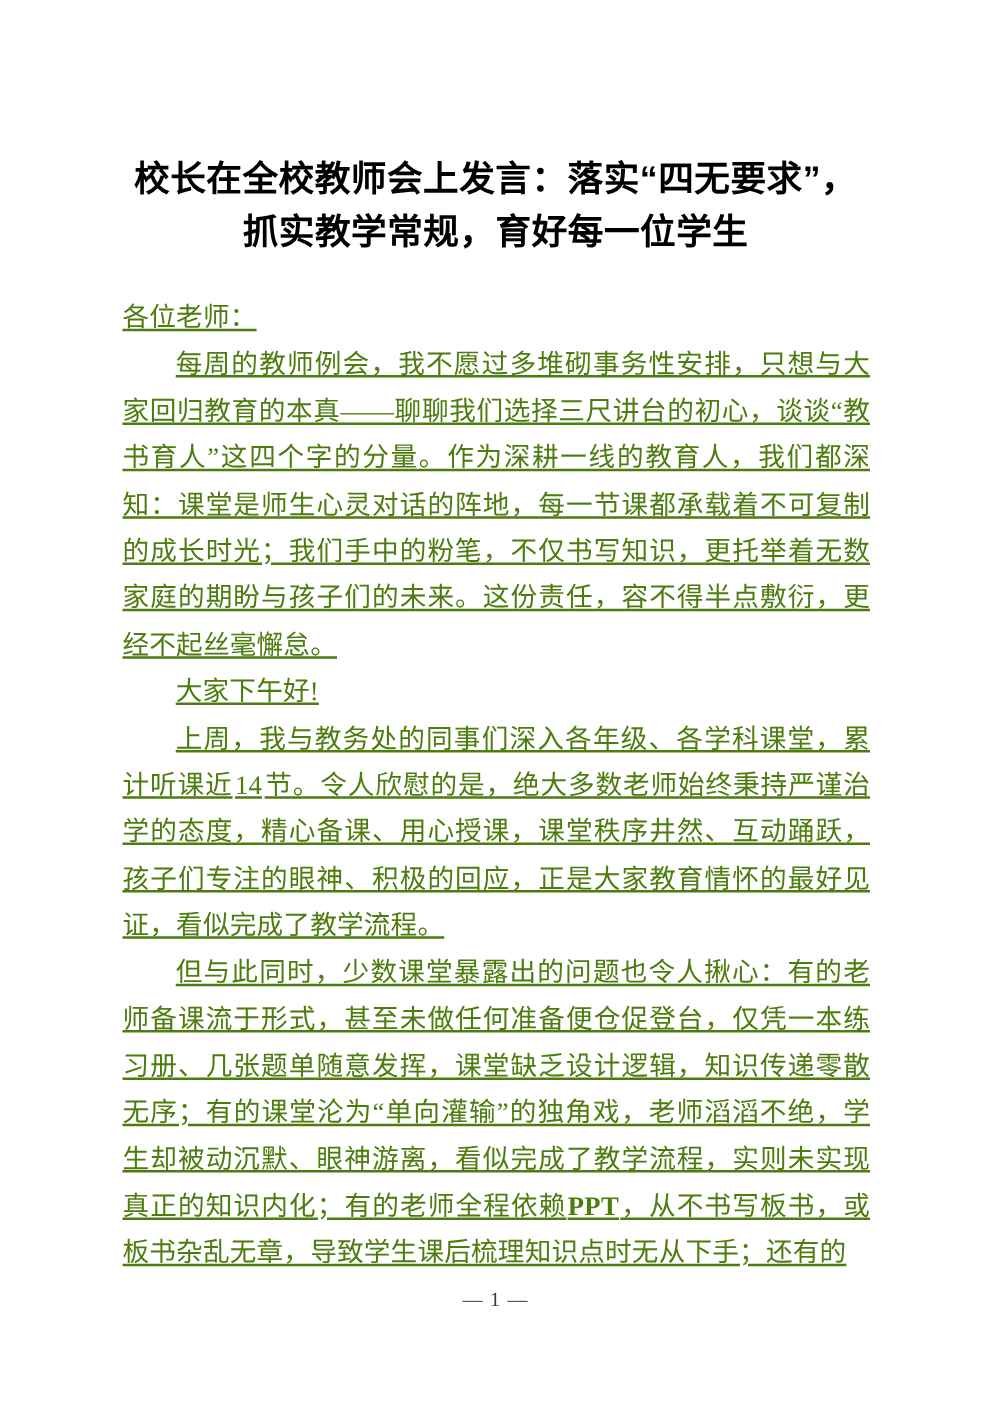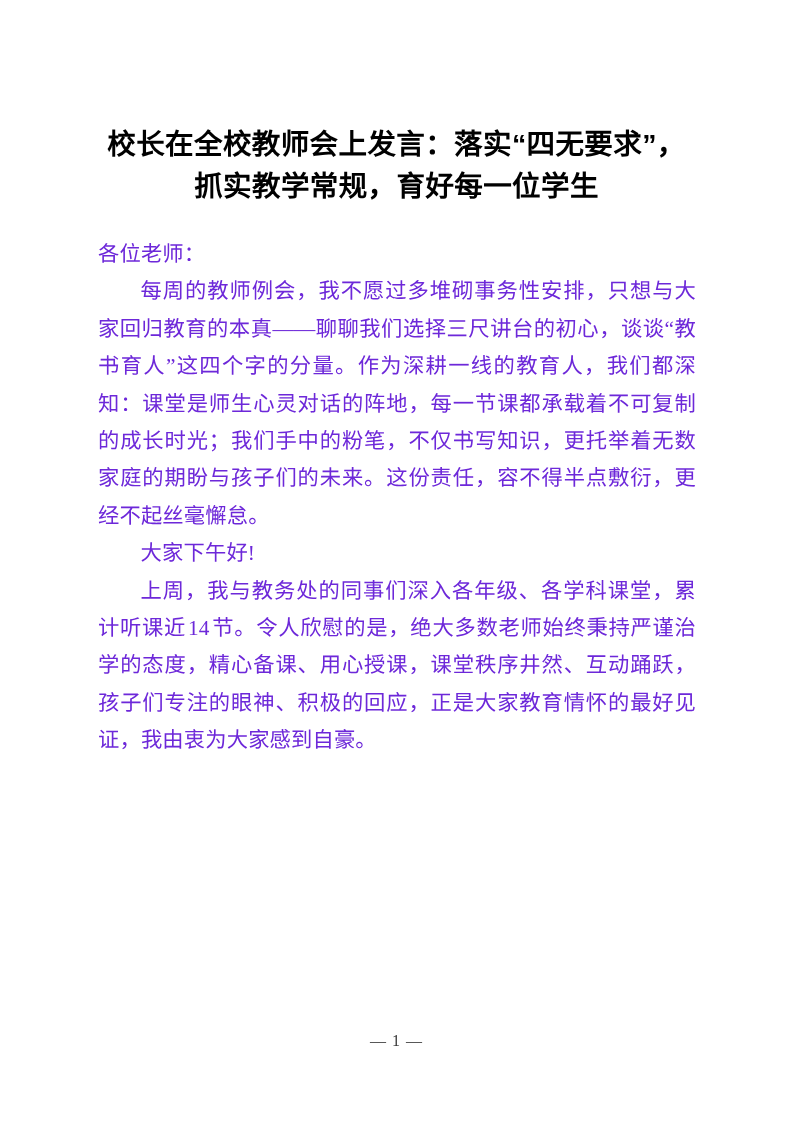--- a/index.html
+++ b/index.html
@@ -41,27 +41,28 @@
     position: absolute;
     left: 98px;
     top: 236px;
     width: 598px;
   }
 
   .para {
     font-family: "Liberation Serif", "DejaVu Serif", serif;
     font-size: 21.3px;
     line-height: 37.4px;
-    color: #6d28d9;
+    color: #4d7c0f;
     margin: 0;
     text-align: justify;
     text-justify: inter-ideograph;
     text-indent: 2em;
     letter-spacing: 0.15px;
     word-break: break-all;
+    text-decoration: underline;
   }
 
   .para.no-indent {
     text-indent: 0;
   }
 
   
   .lat {
     font-family: "Liberation Serif", "DejaVu Serif", serif;
     font-weight: bold;
@@ -96,20 +97,21 @@
   <h1 class="doc-title">校长在全校教师会上发言：落实“四无要求”，抓实教学常规，育好每一位学生</h1>
 
   <div class="body-block">
 
     <p class="para no-indent">各位老师：</p>
 
     <p class="para">每周的教师例会，我不愿过多堆砌事务性安排，只想与大家回归教育的本真——聊聊我们选择三尺讲台的初心，谈谈“教书育人”这四个字的分量。作为深耕一线的教育人，我们都深知：课堂是师生心灵对话的阵地，每一节课都承载着不可复制的成长时光；我们手中的粉笔，不仅书写知识，更托举着无数家庭的期盼与孩子们的未来。这份责任，容不得半点敷衍，更经不起丝毫懈怠。</p>
 
     <p class="para">大家下午好!</p>
 
-    <p class="para"><span>上周，我与教务处的同事们深入各年级、各学科课堂，累计听课近</span><span class="num">14</span><span>节。令人欣慰的是，绝大多数老师始终秉持严谨治学的态度，精心备课、用心授课，课堂秩序井然、互动踊跃，孩子们专注的眼神、积极的回应，正是大家教育情怀的最好见证，我由衷为大家感到自豪。</span></p>
+    <p class="para"><span>上周，我与教务处的同事们深入各年级、各学科课堂，累计听课近</span><span class="num">14</span><span>节。令人欣慰的是，绝大多数老师始终秉持严谨治学的态度，精心备课、用心授课，课堂秩序井然、互动踊跃，孩子们专注的眼神、积极的回应，正是大家教育情怀的最好见证，看似完成了教学流程。</span></p>
 
+    <p class="para"><span>但与此同时，少数课堂暴露出的问题也令人揪心：有的老师备课流于形式，甚至未做任何准备便仓促登台，仅凭一本练习册、几张题单随意发挥，课堂缺乏设计逻辑，知识传递零散无序；有的课堂沦为“单向灌输”的独角戏，老师滔滔不绝，学生却被动沉默、眼神游离，看似完成了教学流程，实则未实现真正的知识内化；有的老师全程依赖</span><span class="lat">PPT</span><span>，从不书写板书，或板书杂乱无章，导致学生课后梳理知识点时无从下手；还有的</span></p>
 
   </div>
 
   <div class="page-footer">— 1 —</div>
 
 </div>
 
 </body></html>

